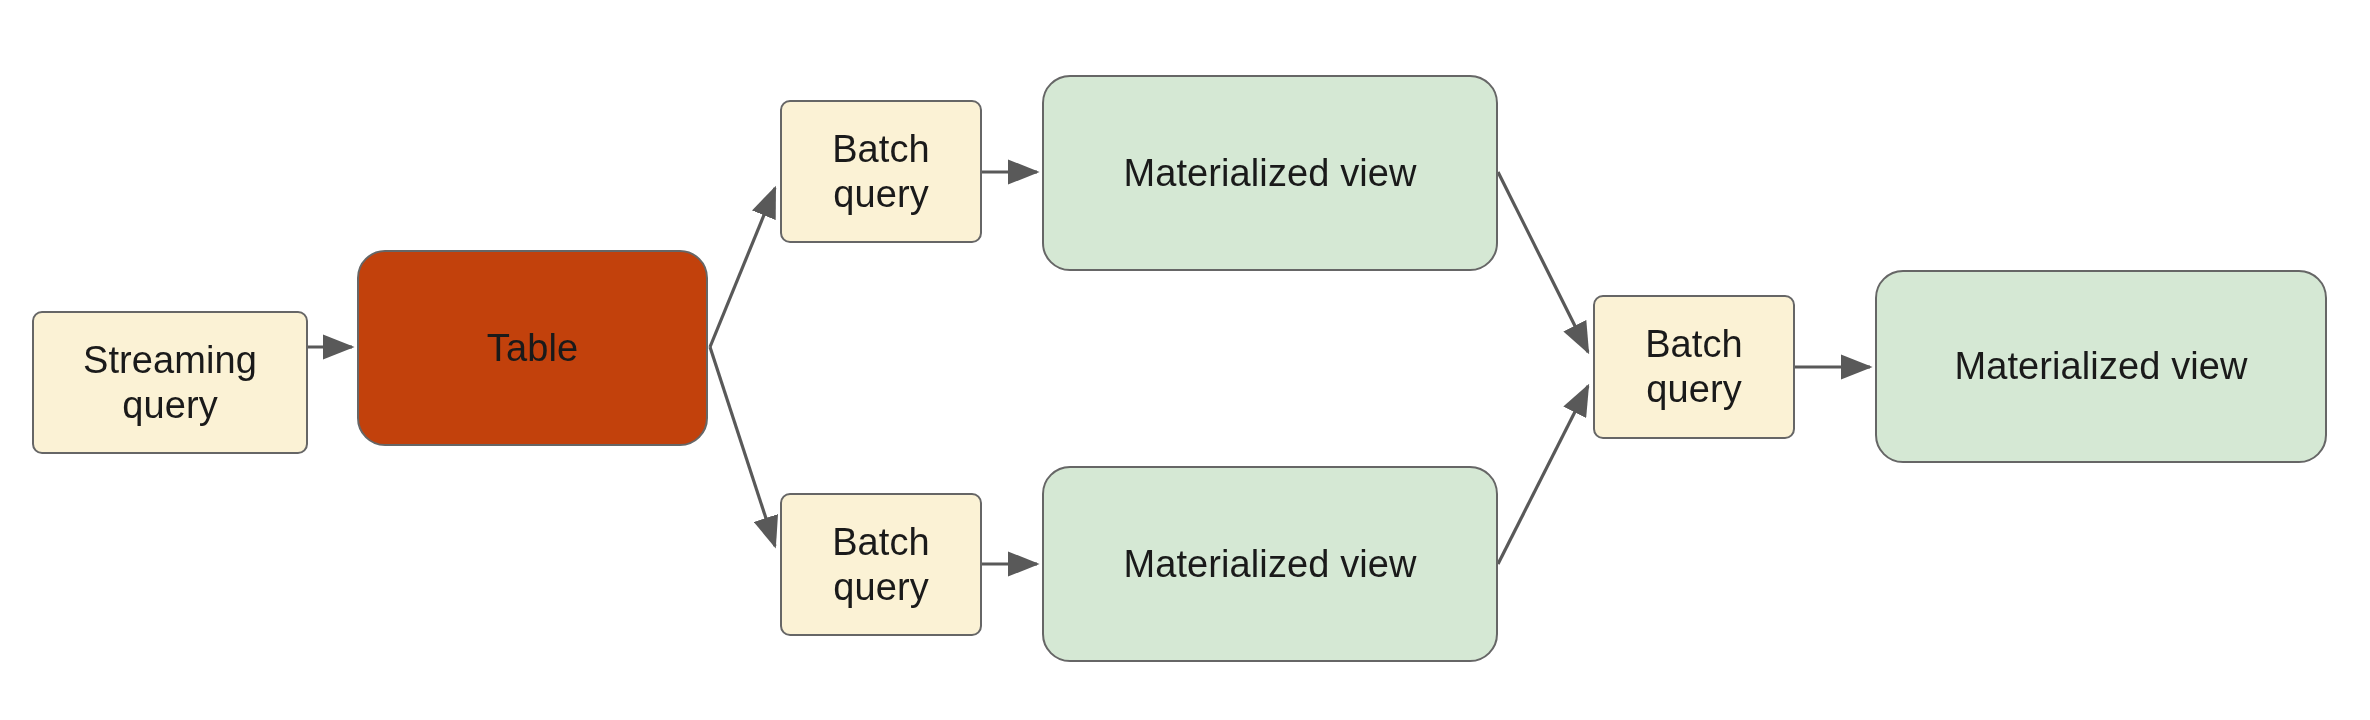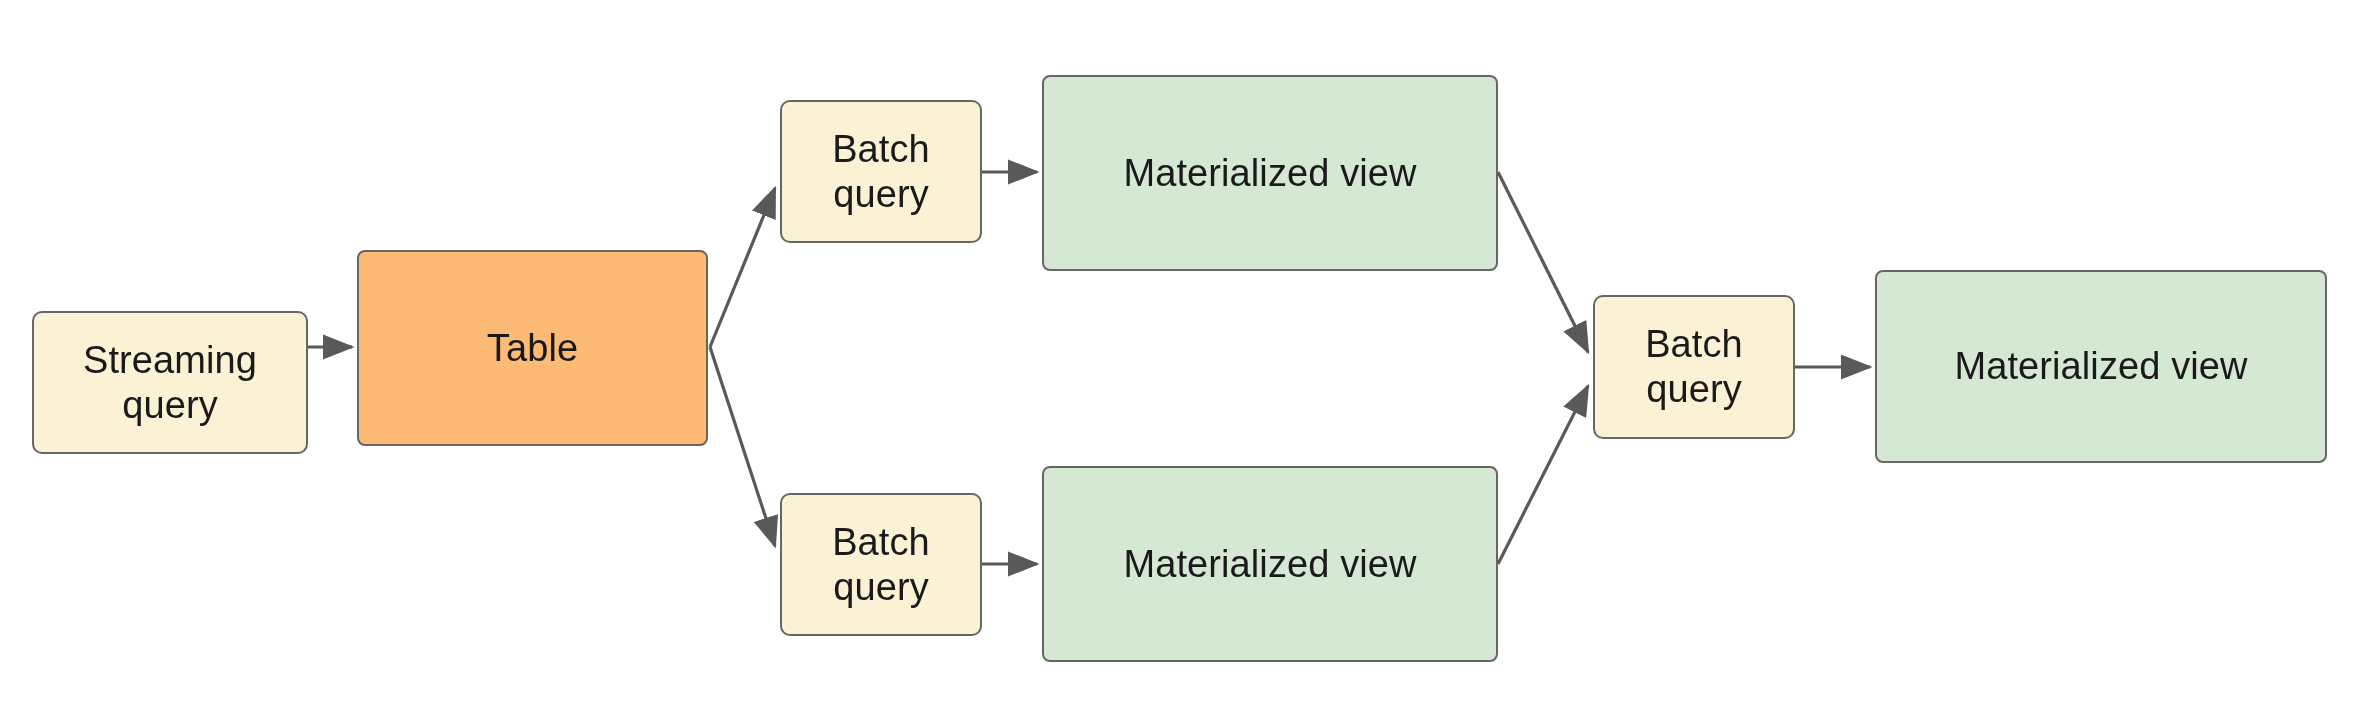--- a/index.html
+++ b/index.html
@@ -46,21 +46,21 @@
     display: block;
     white-space: pre-line;
     padding: 0 6px;
   }
   .node-query {
     background: #fbf2d5;
     border-radius: 10px;
   }
   .node-store {
     background: #d5e8d4;
-    border-radius: 8px;
+    border-radius: 28px;
   }
 </style>
 </head>
 <body>
 
 <div id="diagram-canvas" style="background: rgb(255, 255, 255);">
 
   <svg id="edge-layer" viewBox="0 0 2370 720" width="2370" height="720" xmlns="http://www.w3.org/2000/svg">
     <defs>
       <marker id="arrowhead" markerWidth="10" markerHeight="8" refX="9.2" refY="4" orient="auto" markerUnits="strokeWidth">
@@ -78,21 +78,21 @@
       <line x1="1498" y1="564" x2="1588" y2="386"></line>
       <line x1="1795" y1="367" x2="1870" y2="367"></line>
     </g>
   </svg>
 
   <div class="node node-query" id="node-streaming-query" style="left: 32px; top: 275px; width: 276px; height: 143px; background: rgb(251, 242, 213); border-color: rgb(102, 102, 102); color: rgb(26, 26, 26); margin-top: 36px;">
     <span class="node-label">Streaming
 query</span>
   </div>
 
-  <div class="node node-store" id="node-table" style="left: 357px; top: 250px; width: 351px; height: 196px; background: #fdba74; border-color: rgb(102, 102, 102); color: rgb(26, 26, 26);">
+  <div class="node node-store" id="node-table" style="left: 357px; top: 250px; width: 351px; height: 196px; background: #c2410c; border-color: rgb(102, 102, 102); color: rgb(26, 26, 26);">
     <span class="node-label">Table</span>
   </div>
 
   <div class="node node-query" id="node-batch-query-top" style="left: 780px; top: 100px; width: 202px; height: 143px; background: rgb(251, 242, 213); border-color: rgb(102, 102, 102); color: rgb(26, 26, 26);">
     <span class="node-label">Batch
 query</span>
   </div>
 
   <div class="node node-store" id="node-materialized-view-top" style="left: 1042px; top: 75px; width: 456px; height: 196px; background: rgb(213, 232, 212); border-color: rgb(102, 102, 102); color: rgb(26, 26, 26);">
     <span class="node-label">Materialized view</span>

